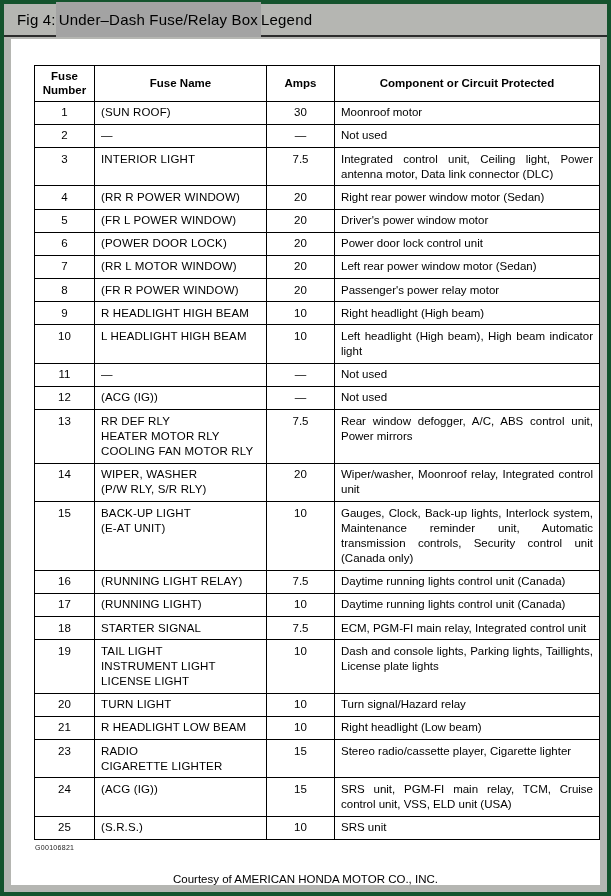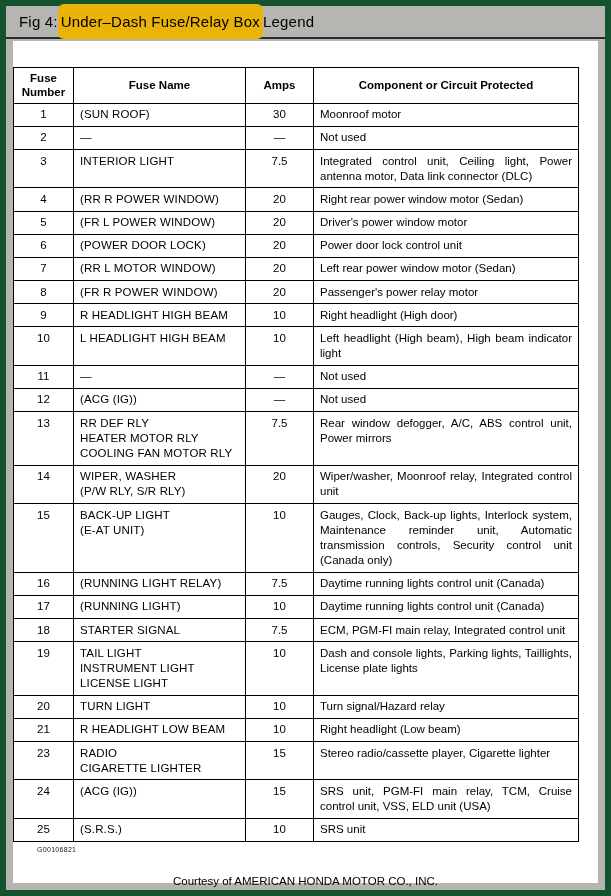--- a/index.html
+++ b/index.html
@@ -4,43 +4,43 @@
 <style>
   * { margin:0; padding:0; box-sizing:border-box; }
   html, body { width:611px; height:896px; }
   body {
     background:#b5b6b2;
     font-family:"Liberation Sans", sans-serif;
     color:#000;
     position:relative;
     overflow:hidden;
   }
-  .frame { position:absolute; inset:0; border:6px solid #14532d; }
+  .frame { position:absolute; inset:0; border:4px solid #14532d; }
   .titlebar {
     height:33px;
     display:flex;
     align-items:center;
     padding-left:13px;
     border-bottom:2px solid #2c2c2c;
     font-size:15px;
     letter-spacing:0.2px;
   }
   .titlebar .hl {
-    background:#eab308;
+    background:#a3a3a3;
     padding:9px 3px;
-    border-radius:6px;
   }
   .page {
     position:absolute;
     left:7px; right:7px; top:35px; bottom:7px;
     background:#ffffff;
     padding-top:26px;
   }
   table.fuse-table {
     border-collapse:collapse;
+    margin-left:23px;
     width:565px;
     table-layout:fixed;
     font-size:11.5px;
   }
   .fuse-table th, .fuse-table td {
     border:1px solid #000;
   }
   .fuse-table th {
     font-weight:bold;
     text-align:center;
@@ -143,21 +143,21 @@
           <tr>
             <td class="num">8</td>
             <td class="name">(FR R POWER WINDOW)</td>
             <td class="amps">20</td>
             <td class="component">Passenger's power relay motor</td>
           </tr>
           <tr>
             <td class="num">9</td>
             <td class="name">R HEADLIGHT HIGH BEAM</td>
             <td class="amps">10</td>
-            <td class="component">Right headlight (High door)</td>
+            <td class="component">Right headlight (High beam)</td>
           </tr>
           <tr>
             <td class="num">10</td>
             <td class="name">L HEADLIGHT HIGH BEAM</td>
             <td class="amps">10</td>
             <td class="component">Left headlight (High beam), High beam indicator light</td>
           </tr>
           <tr>
             <td class="num">11</td>
             <td class="name">—</td>

